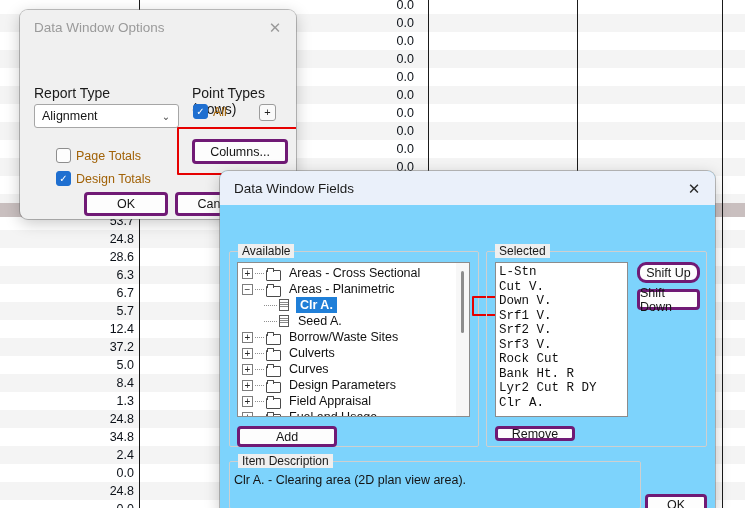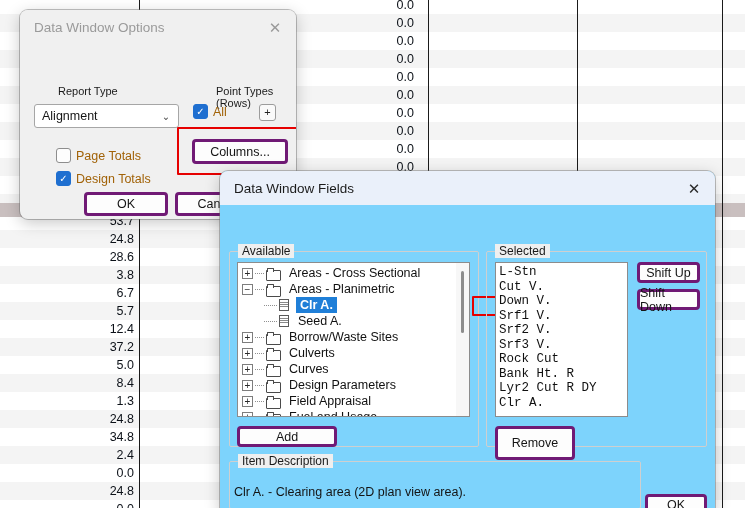--- a/index.html
+++ b/index.html
@@ -65,21 +65,21 @@
 
   
   #dlgOptions {
     left: 20px; top: 10px; width: 276px; height: 209px;
     background: #f0f0f0;
   }
   #dlgOptions .dlg-title { background: #f0f0f0; color: #9a9a9a; }
   #dlgOptions .close-btn { color: #9a9a9a; }
   #dlgOptions .body { position: relative; height: 175px; }
 
-  .lbl { font-size: 11px; color: #1a1a1a; margin-left: 24px; }
+  .lbl { font-size: 14px; color: #1a1a1a; }
 
   .combo {
     position: absolute;
     height: 24px;
     background: #ffffff;
     border: 1px solid #a6a6a6;
     border-radius: 3px;
     display: flex; align-items: center;
     padding: 0 4px 0 7px;
     font-size: 12.5px; color: #151515;
@@ -225,21 +225,21 @@
   }
   .selitem {
     height: 14.5px; line-height: 14.5px;
     font-size: 12.5px; color: #101010;
     white-space: nowrap;
     font-family: Liberation Mono, monospace;
   }
 
   .descbox {
     position: absolute;
-    font-size: 12.5px; color: #141414; margin-top: 12px;
+    font-size: 12.5px; color: #141414;
   }
 </style>
 </head>
 <body>
 
 <div id="root">
 
   <div class="bg-grid">
     <div id="bgRows">
         <div class="bg-row" style="top: -4px;">
@@ -277,21 +277,21 @@
         <div class="bg-row" style="top: 212px;">
           <div class="bg-cell c1">53.7</div>
         </div>
         <div class="bg-row alt" style="top: 230px;">
           <div class="bg-cell c1">24.8</div>
         </div>
         <div class="bg-row" style="top: 248px;">
           <div class="bg-cell c1">28.6</div>
         </div>
         <div class="bg-row alt" style="top: 266px;">
-          <div class="bg-cell c1">3.8</div>
+          <div class="bg-cell c1">6.3</div>
         </div>
         <div class="bg-row" style="top: 284px;">
           <div class="bg-cell c1">6.7</div>
         </div>
         <div class="bg-row alt" style="top: 302px;">
           <div class="bg-cell c1">5.7</div>
         </div>
         <div class="bg-row" style="top: 320px;">
           <div class="bg-cell c1">12.4</div>
         </div>
@@ -470,24 +470,24 @@
             <div class="selitem">Srf1 V.</div>
             <div class="selitem">Srf2 V.</div>
             <div class="selitem">Srf3 V.</div>
             <div class="selitem">Rock Cut</div>
             <div class="selitem">Bank Ht. R</div>
             <div class="selitem">Lyr2 Cut R DY</div>
             <div class="selitem">Clr A.</div>
           </div>
       </div>
 
-      <div class="btn abs" style="left:417px;top:57px;width:63px;height:21px;">Shift Up</div>
+      <div class="btn abs" style="left:417px;top:57px;width:63px;height:21px;border-radius:9px;">Shift Up</div>
       <div class="btn abs" style="left:417px;top:84px;width:63px;height:21px;">Shift Down</div>
 
-      <div class="btn abs" style="left:275px;top:221px;width:80px;height:34px;">Remove</div>
+      <div class="btn abs" style="left:275px;top:221px;width:80px;height:15px;">Remove</div>
 
       <div class="group" style="left:9px;top:256px;width:412px;height:48px;">
         <span class="glabel">Item Description</span>
       </div>
       <div class="descbox" style="left:14px;top:268px;width:400px;">Clr A. - Clearing area (2D plan view area).</div>
 
       <div class="btn abs" style="left:425px;top:289px;width:62px;height:21px;">OK</div>
 
     </div>
   </div>

